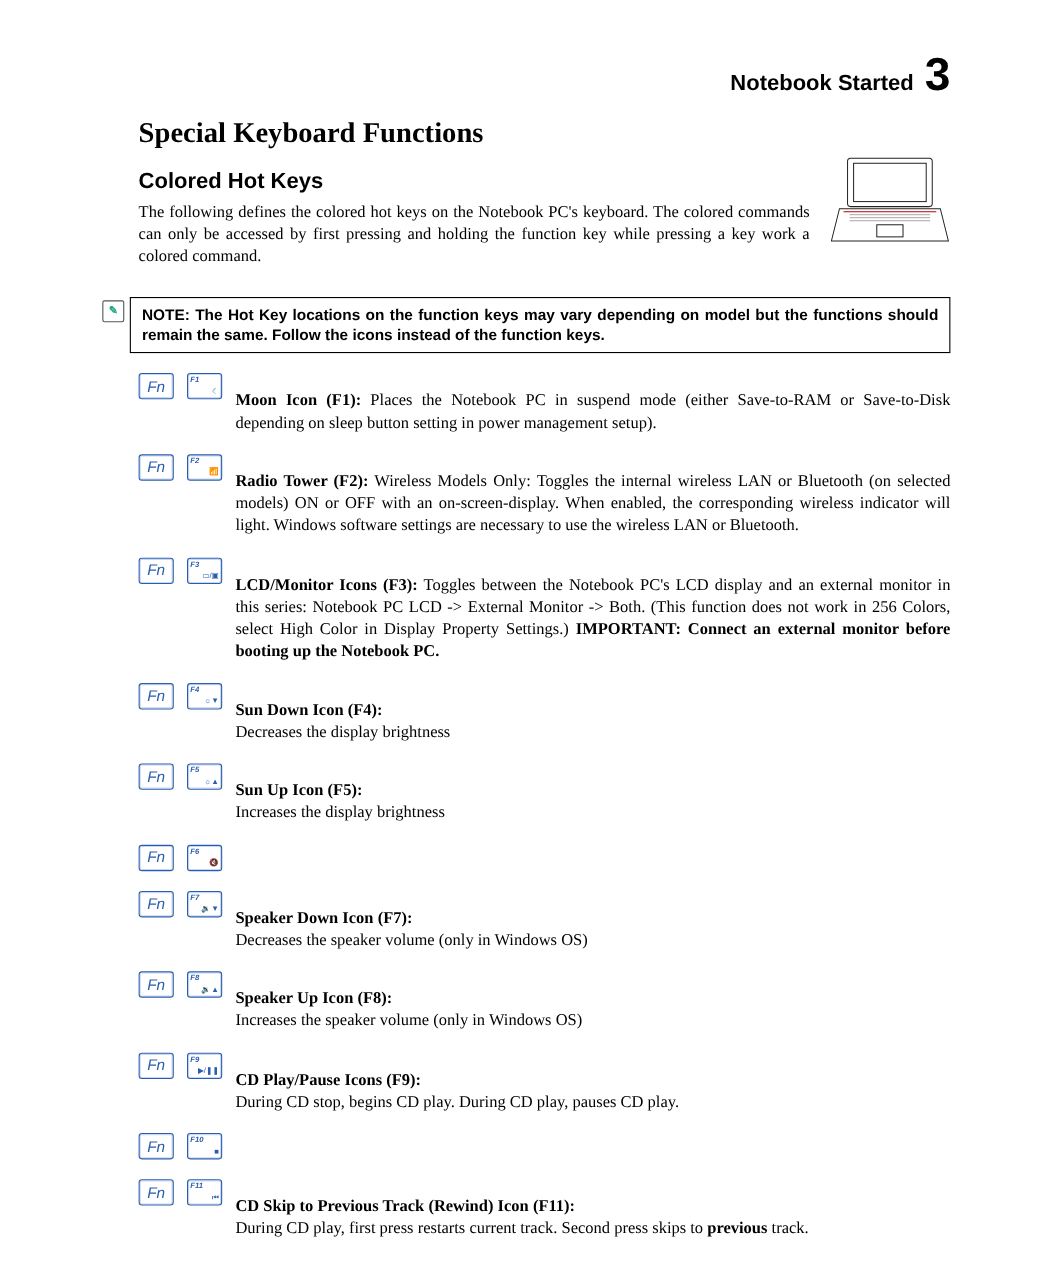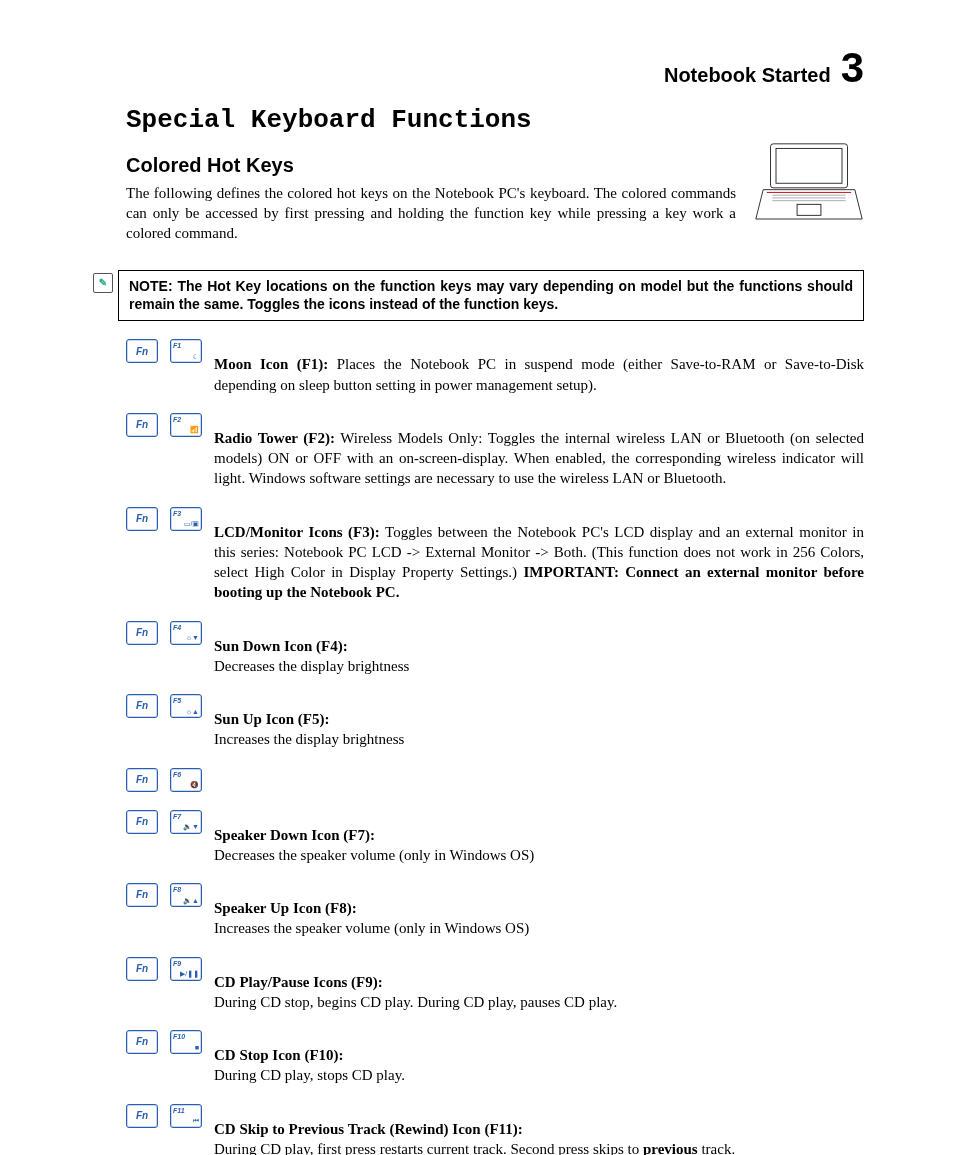--- a/index.html
+++ b/index.html
@@ -26,21 +26,21 @@
     margin-right: 10px;
   }
   .chapter-num {
     font-family: Helvetica, Arial, sans-serif;
     font-weight: bold;
     font-size: 42px;
   }
   .top-spread { display:flex; gap:18px; margin-top: -6px; margin-left:36px;}
   .top-text { flex:1; }
   .h1 {
-    font-family: Liberation Mono, monospace;
+    font-family: Liberation Serif, serif;
     font-weight: bold;
     font-size: 26px;
     margin: 8px 0 14px 0;
   }
   .h2 {
     font-family: Liberation Sans, sans-serif;
     font-weight: bold;
     font-size: 20px;
     margin: 0 0 4px 0;
   }
@@ -76,21 +76,21 @@
     border:1.2px solid #2a5db0;
     border-radius:3px;
     position:relative;
     font-family: Helvetica, Arial, sans-serif;
     font-size:7px;
     color:#2a5db0;
     box-shadow: inset 0 0 0 1px #c9d8f2;
   }
   .keycap .tl { position:absolute; top:1px; left:2px; font-style:italic; font-weight:bold;}
   .keycap .br { position:absolute; bottom:1px; right:2px; }
-  .fnkey { display:flex; align-items:center; justify-content:center; font-style:italic; font-weight:bold; font-size:10px;}
+  .fnkey { display:flex; align-items:center; justify-content:center; font-style:italic; font-weight:normal; font-size:14px;}
   .desc { flex:1; text-align: justify; margin-top: 15px; }
   .desc .label { font-weight: bold; }
 
   .page-num {
     font-family: Helvetica, Arial, sans-serif;
     font-weight: bold;
     font-size: 16px;
     text-align: center;
     margin-top: 30px;
   }
@@ -116,21 +116,21 @@
     <line x1="14" y1="57" x2="106" y2="57" stroke="#b00"></line>
     <rect x="47" y="70" width="26" height="12" fill="none" stroke="#222"></rect>
     <line x1="20" y1="60" x2="100" y2="60" stroke="#222" stroke-width="0.4"></line>
     <line x1="20" y1="63" x2="100" y2="63" stroke="#222" stroke-width="0.4"></line>
     <line x1="20" y1="66" x2="100" y2="66" stroke="#222" stroke-width="0.4"></line>
   </svg>
 </div>
 
 <div class="note-box">
   <span class="note-icon">✎</span>
-  <span>NOTE: The Hot Key locations on the function keys may vary depending on model but the functions should remain the same. Toggles the icons instead of the function keys.</span>
+  <span>NOTE: The Hot Key locations on the function keys may vary depending on model but the functions should remain the same. Follow the icons instead of the function keys.</span>
 </div>
 
 <div id="items">
     <div class="item-row">
       <div class="keys">
         <div class="keycap fnkey">Fn</div>
         <div class="keycap">
           <span class="tl">F1</span>
           <span class="br">☾</span>
         </div>
@@ -217,21 +217,20 @@
       <div class="desc"><span class="label">CD Play/Pause Icons (F9):</span><br>During CD stop, begins CD play. During CD play, pauses CD play.</div>
     </div>
     <div class="item-row">
       <div class="keys">
         <div class="keycap fnkey">Fn</div>
         <div class="keycap">
           <span class="tl">F10</span>
           <span class="br">■</span>
         </div>
       </div>
-      <div class="desc"><span class="label">CD Stop Icon (F10):</span><br>During CD play, stops CD play.</div>
     </div>
     <div class="item-row">
       <div class="keys">
         <div class="keycap fnkey">Fn</div>
         <div class="keycap">
           <span class="tl">F11</span>
           <span class="br">⏮</span>
         </div>
       </div>
       <div class="desc"><span class="label">CD Skip to Previous Track (Rewind) Icon (F11):</span><br>During CD play, first press restarts current track. Second press skips to <span class="label">previous</span> track.</div>

